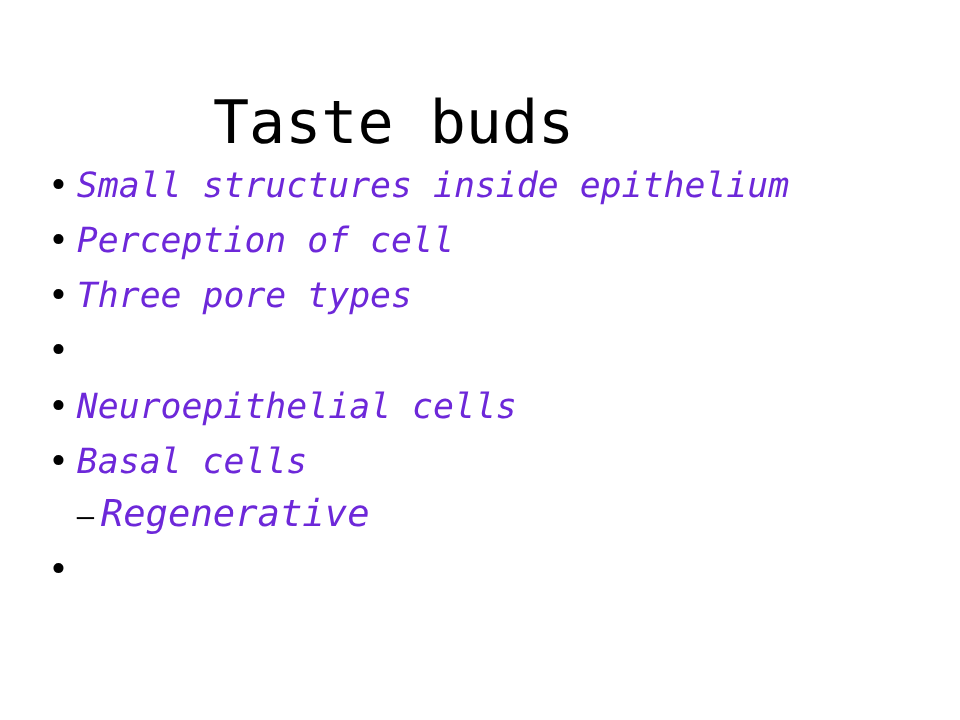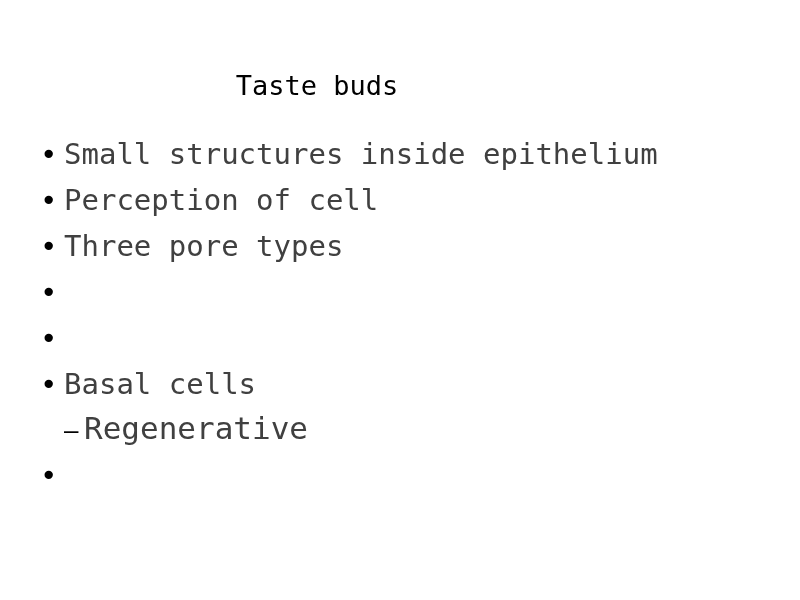--- a/index.html
+++ b/index.html
@@ -21,24 +21,24 @@
   .slide {
     position: absolute;
     inset: 0;
     background: #ffffff;
   }
 
   
   .slide-title {
     position: absolute;
     top: 46px;
-    left: 0;
+    left: 11px;
     width: 634px;
     text-align: center;
-    font-size: 27px;
+    font-size: 50px;
     line-height: 44px;
     font-weight: normal;
     letter-spacing: 0px;
     color: #000000;
     white-space: pre;
   }
 
   
   .bullet-list {
     position: absolute;
@@ -64,22 +64,23 @@
     font-size: 29px;
     line-height: 46px;
     text-align: left;
     color: #000000;
   }
 
   .bullet-item .bullet-text {
     flex: 0 1 auto;
     font-size: 29px;
     line-height: 46px;
-    color: #404040;
+    color: #6d28d9;
     white-space: pre;
+    font-style: italic;
   }
 
   
   .bullet-item.level-2 {
     font-size: 24px;
     line-height: 42px;
     padding-left: 24px;
   }
 
   .bullet-item.level-2 .marker {
@@ -99,19 +100,19 @@
 <div class="slide">
 
   <h1 class="slide-title">Taste buds</h1>
 
   <ul class="bullet-list">
 
   <li class="bullet-item"><span class="marker">•</span><span class="bullet-text">Small structures inside epithelium</span></li>
       <li class="bullet-item"><span class="marker">•</span><span class="bullet-text">Perception of cell</span></li>
       <li class="bullet-item"><span class="marker">•</span><span class="bullet-text">Three pore types</span></li>
       <li class="bullet-item"><span class="marker">•</span></li>
-      <li class="bullet-item"><span class="marker">•</span></li>
+      <li class="bullet-item"><span class="marker">•</span><span class="bullet-text">Neuroepithelial cells</span></li>
       <li class="bullet-item"><span class="marker">•</span><span class="bullet-text">Basal cells</span></li>
       <li class="bullet-item level-2"><span class="marker">–</span><span class="bullet-text">Regenerative</span></li>
       <li class="bullet-item"><span class="marker">•</span></li>
     </ul>
 
 </div>
 
 </body></html>

